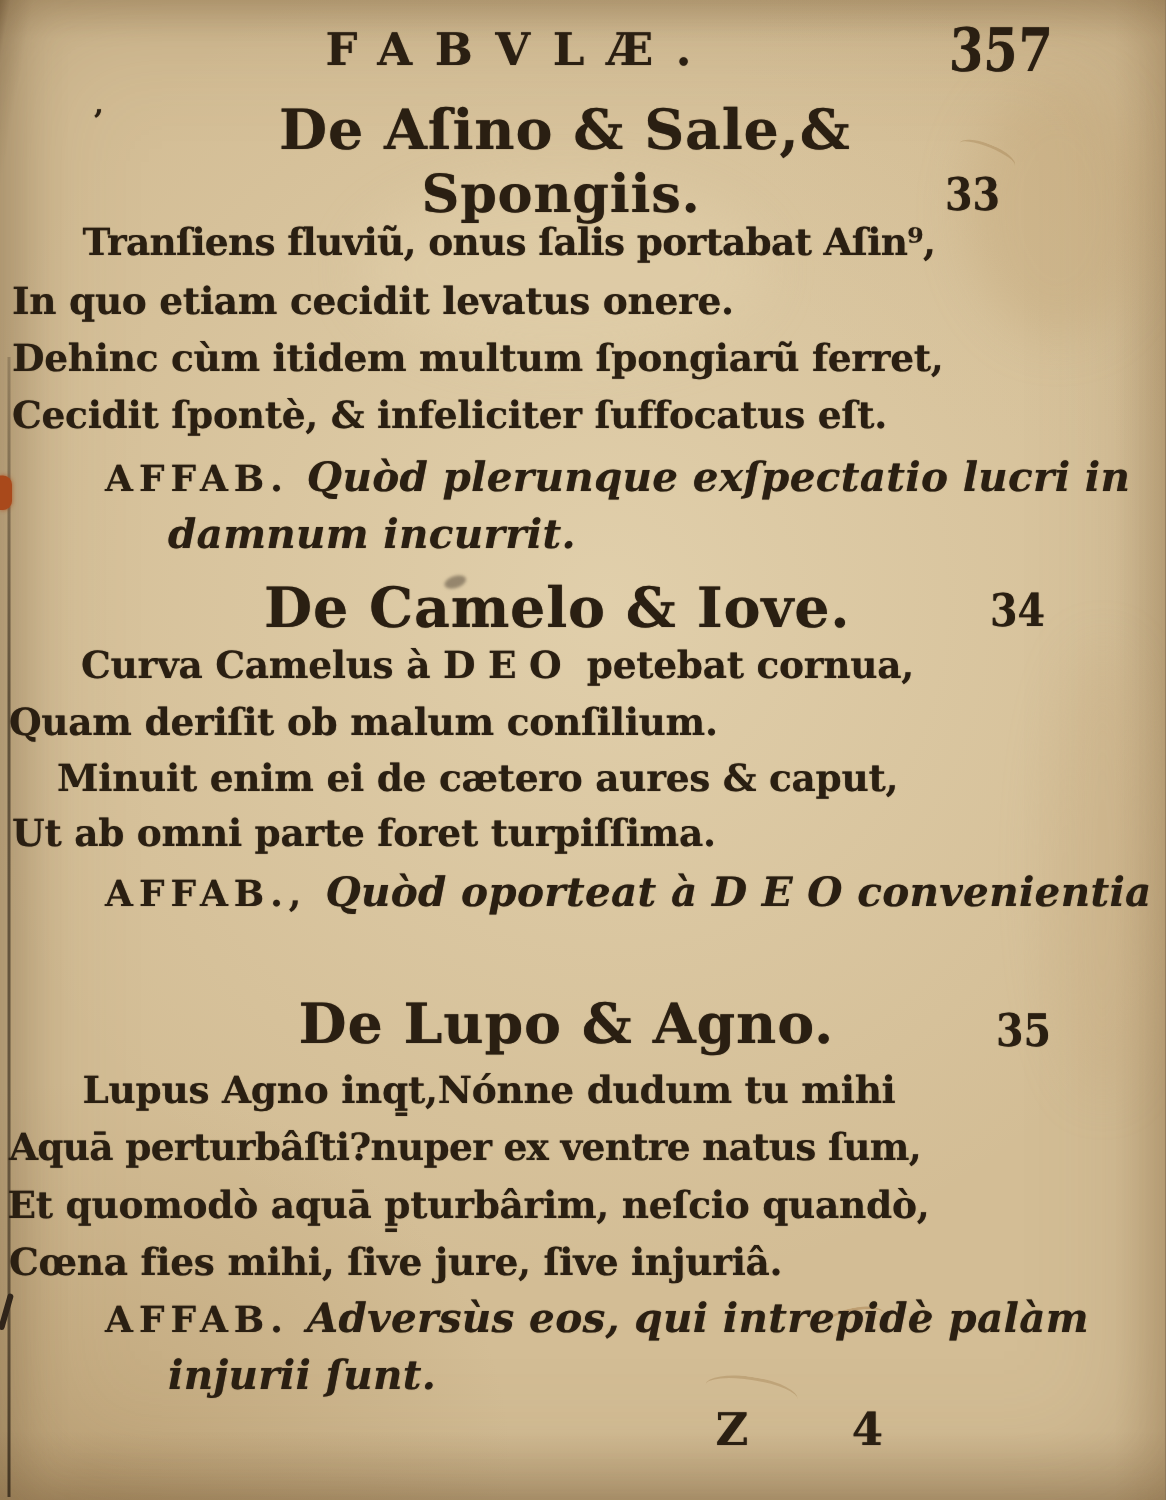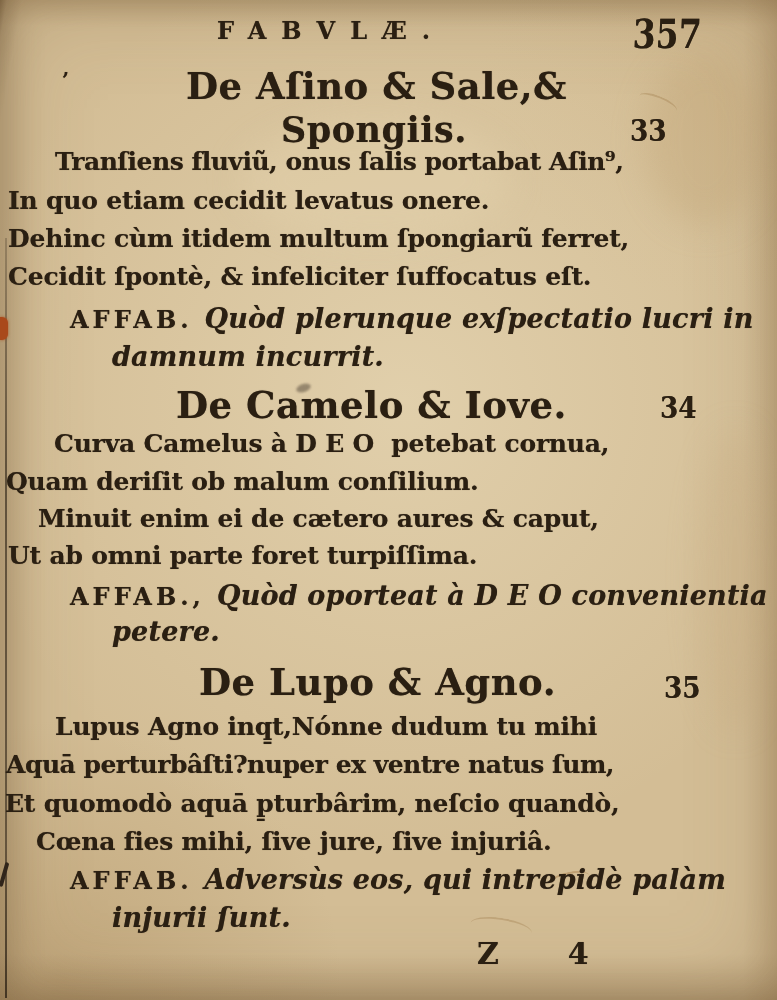--- a/index.html
+++ b/index.html
@@ -21,21 +21,21 @@
     color:#2a1f12;
   }
   .ink{ text-shadow:0 0 0.7px rgba(44,32,18,.65); }
   .line{ position:absolute; white-space:pre; font-weight:bold; }
   .verse{ font-size:25px; letter-spacing:-0.2px; }
   .title{ font-size:37px; letter-spacing:0.5px; }
   .moral{ font-size:27px; }
   .moral .ital{ font-style:italic; letter-spacing:0.2px; }
   .moral .label{ font-style:normal; font-size:24px; letter-spacing:4px; margin-right:12px; }
   .fnum{ font-size:30px; transform:scaleX(.88); transform-origin:left top; }
-  .header-title{ font-size:24px; letter-spacing:15px; }
+  .header-title{ font-size:30px; letter-spacing:15px; }
   .page-number{ font-size:40px; transform:scaleX(.82) skewX(-3deg); transform-origin:left top; }
   .signature{ font-size:30px; word-spacing:24px; }
   .stray{ font-size:20px; }
 
   
   .p-hdr   { left:217px; top:16px;  }
   .p-num   { left:634px; top:10px;  }
   .p-tick  { left:62px;  top:68px;  }
   .p-t1a   { left:186px; top:64px;  }
   .p-t1b   { left:281px; top:109px; font-size:35px; }
@@ -52,21 +52,21 @@
   .p-f2l2  { left:6px;   top:467px; }
   .p-f2l3  { left:5px;   top:504px;padding-left:33px; }
   .p-f2l4  { left:8px;   top:541px; }
   .p-m2a   { left:70px;  top:580px; }
   .p-m2b   { left:112px; top:616px; }
   .p-t3    { left:199px; top:660px; }
   .p-n35   { left:664px; top:670px; }
   .p-f3l1  { left:55px;  top:712px; }
   .p-f3l2  { left:6px;   top:750px; letter-spacing:-0.5px; }
   .p-f3l3  { left:5px;   top:789px; }
-  .p-f3l4  { left:6px;   top:827px;padding-left:30px; }
+  .p-f3l4  { left:6px;   top:827px; }
   .p-m3a   { left:70px;  top:864px; }
   .p-m3b   { left:112px; top:902px; }
   .p-sig   { left:477px; top:936px; }
 
   
   .gutter-rule{ position:absolute; left:5px; top:238px; width:2px; height:760px;
     background:linear-gradient(to bottom, rgba(52,40,26,.25), rgba(40,30,18,.6) 30%, rgba(40,30,18,.55) 80%, rgba(40,30,18,.75)); }
   .red-blot{ position:absolute; left:0; top:317px; width:8px; height:23px;
     background:#a9491b; border-radius:0 6px 6px 0; box-shadow:0 0 3px rgba(169,73,27,.8); }
   .edge-tick{ position:absolute; left:2px; top:862px; width:4px; height:25px;
@@ -112,21 +112,20 @@
   <div class="line ink moral p-m1a"><span class="label">AFFAB.</span><span class="ital">Quòd plerunque exſpectatio lucri in</span></div>
   <div class="line ink moral p-m1b"><span class="ital">damnum incurrit.</span></div>
 
   <div class="line ink title p-t2">De Camelo &amp; Iove.</div>
   <div class="line ink fnum p-n34">34</div>
   <div class="line ink verse p-f2l1">Curva Camelus à D E O  petebat cornua,</div>
   <div class="line ink verse p-f2l2">Quam deriſit ob malum conſilium.</div>
   <div class="line ink verse p-f2l3">Minuit enim ei de cætero aures &amp; caput,</div>
   <div class="line ink verse p-f2l4">Ut ab omni parte foret turpiſſima.</div>
   <div class="line ink moral p-m2a"><span class="label">AFFAB.,</span><span class="ital">Quòd oporteat à D E O convenientia</span></div>
-  <div class="line ink moral p-m2b"><span class="ital">petere.</span></div>
 
   <div class="line ink title p-t3">De Lupo &amp; Agno.</div>
   <div class="line ink fnum p-n35">35</div>
   <div class="line ink verse p-f3l1">Lupus Agno inq̱t,Nónne dudum tu mihi</div>
   <div class="line ink verse p-f3l2">Aquā perturbâſti?nuper ex ventre natus ſum,</div>
   <div class="line ink verse p-f3l3">Et quomodò aquā p̱turbârim, neſcio quandò,</div>
   <div class="line ink verse p-f3l4">Cœna fies mihi, ſive jure, ſive injuriâ.</div>
   <div class="line ink moral p-m3a"><span class="label">AFFAB.</span><span class="ital">Adversùs eos, qui intrepidè palàm</span></div>
   <div class="line ink moral p-m3b"><span class="ital">injurii ſunt.</span></div>
 

